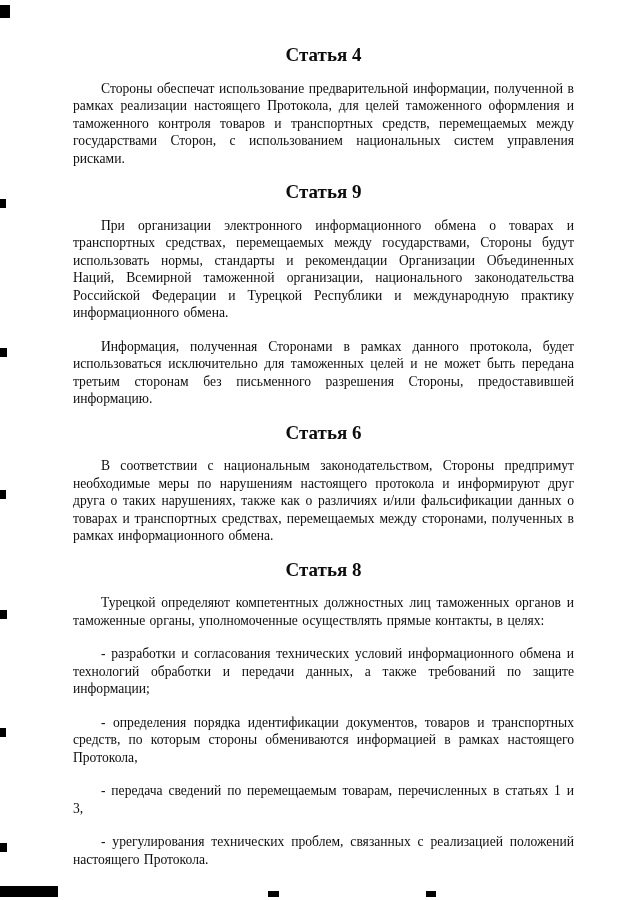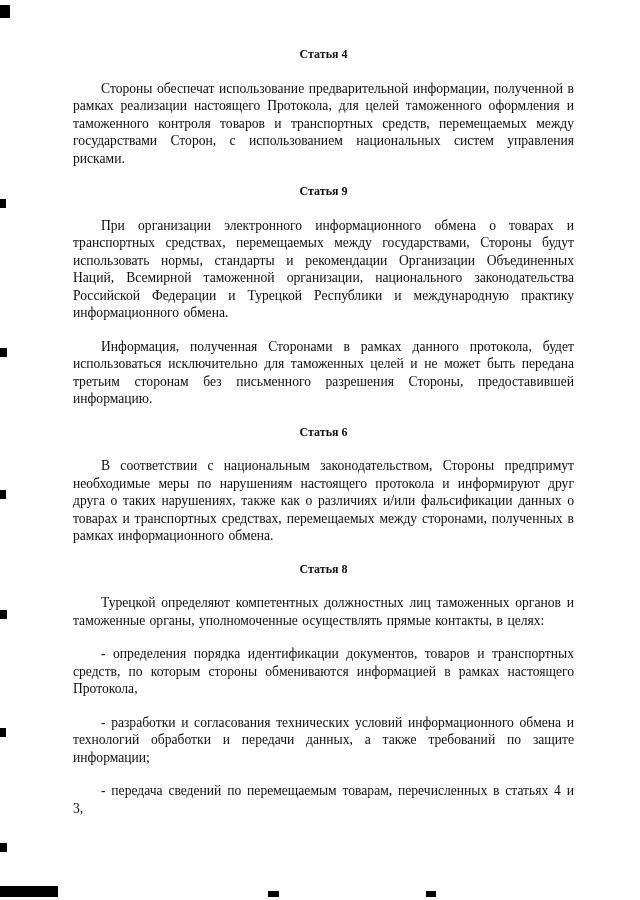--- a/index.html
+++ b/index.html
@@ -22,21 +22,21 @@
     width: 533px;
     font-size: 13.6px;
     line-height: 17.5px;
   }
   .article {
     margin: 0;
   }
   .heading {
     text-align: center;
     font-weight: bold;
-    font-size: 12px;
+    font-size: 19px;
     margin: 15px 0 15px 0;
   }
   .article:first-child .heading {
     margin-top: 0;
   }
   .para {
     margin: 16px;
     text-align: justify;
     text-indent: 28px;
     word-spacing: 1px;
@@ -66,23 +66,24 @@
   </section>
 
   <section class="article">
     <h3 class="heading">Статья 6</h3>
     <p class="para">В соответствии с национальным законодательством, Стороны предпримут необходимые меры по нарушениям настоящего протокола и информируют друг друга о таких нарушениях, также как о различиях и/или фальсификации данных о товарах и транспортных средствах, перемещаемых между сторонами, полученных в рамках информационного обмена.</p>
   </section>
 
   <section class="article">
     <h3 class="heading">Статья 8</h3>
     <p class="para">Турецкой определяют компетентных должностных лиц таможенных органов и таможенные органы, уполномоченные осуществлять прямые контакты, в целях:</p>
+    <p class="para">- разработки и согласования технических условий информационного обмена и технологий обработки и передачи данных, а также требований по защите информации;</p>
     <p class="para">- определения порядка идентификации документов, товаров и транспортных средств, по которым стороны обмениваются информацией в рамках настоящего Протокола,</p>
-    <p class="para">- разработки и согласования технических условий информационного обмена и технологий обработки и передачи данных, а также требований по защите информации;</p>
-    <p class="para">- передача сведений по перемещаемым товарам, перечисленных в статьях 4 и 3,</p>
+    <p class="para">- передача сведений по перемещаемым товарам, перечисленных в статьях 1 и 3,</p>
+    <p class="para">- урегулирования технических проблем, связанных с реализацией положений настоящего Протокола.</p>
   </section>
 
 </div>
 
 <div class="artifact" style="left:0; top:5px; width:10px; height:13px;"></div>
 <div class="artifact" style="left:0; top:199px; width:6px; height:9px;"></div>
 <div class="artifact" style="left:0; top:348px; width:7px; height:9px;"></div>
 <div class="artifact" style="left:0; top:490px; width:6px; height:9px;"></div>
 <div class="artifact" style="left:0; top:610px; width:7px; height:9px;"></div>
 <div class="artifact" style="left:0; top:728px; width:6px; height:9px;"></div>

